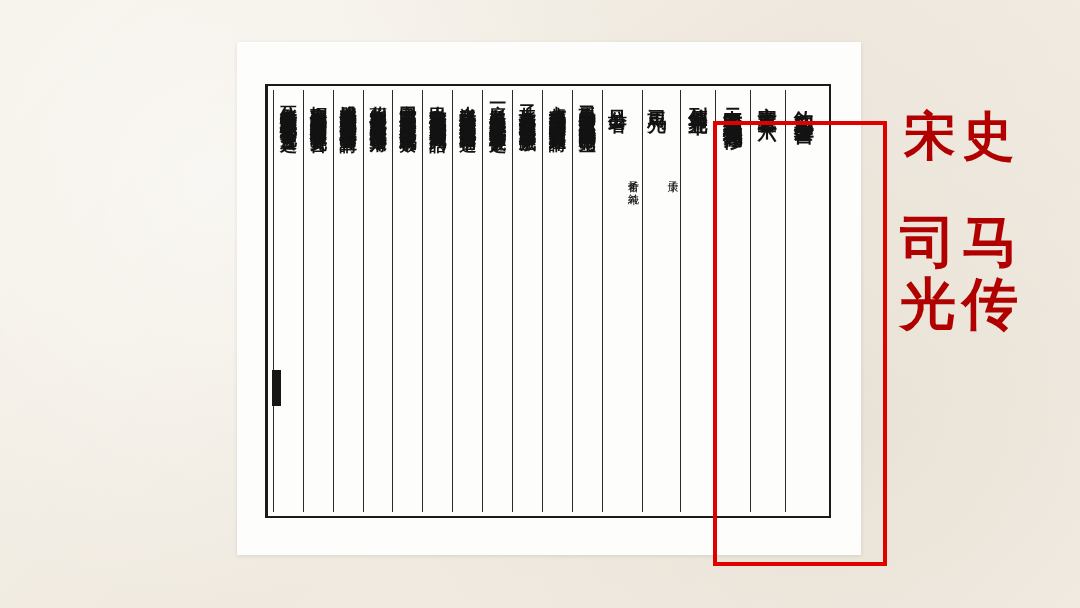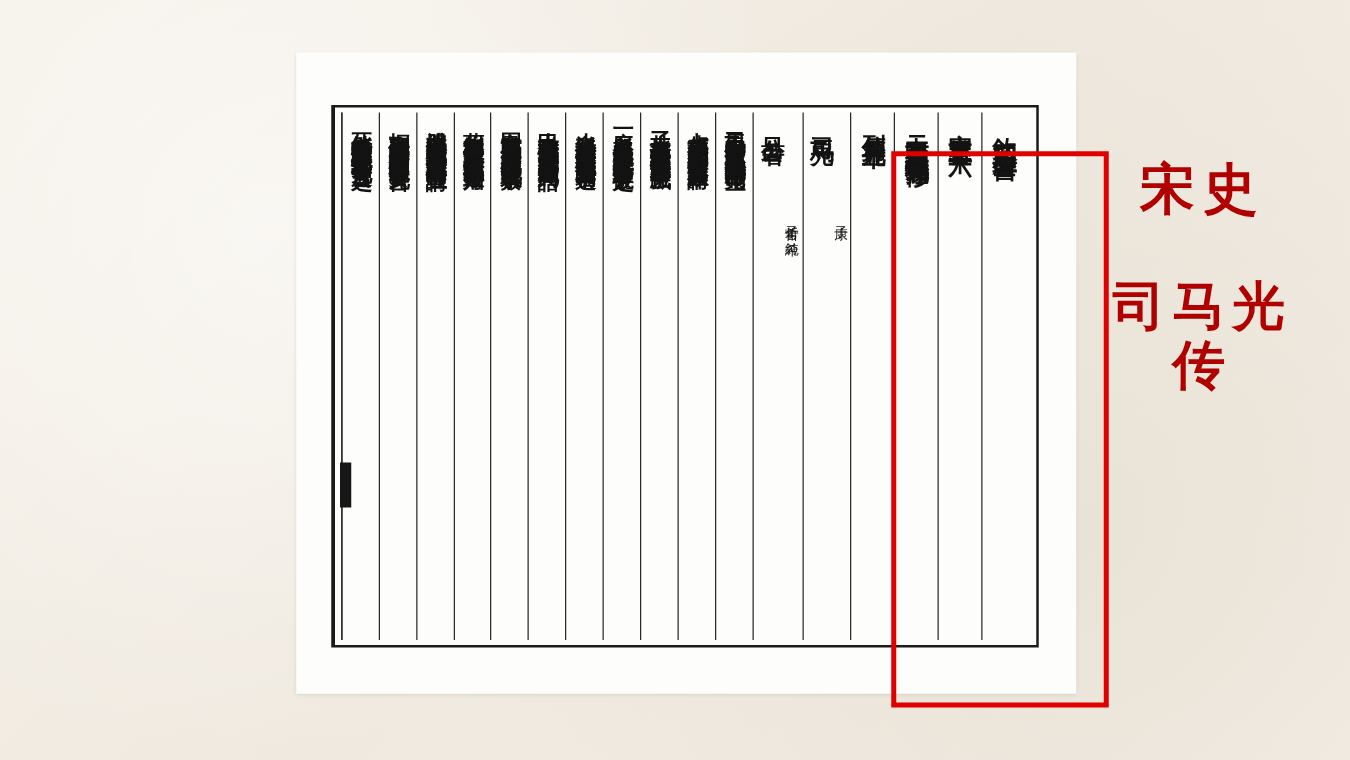--- a/index.html
+++ b/index.html
@@ -162,27 +162,26 @@
     text-align: center;
   }
   .title-line {
     font-family: "DejaVu Sans", "Liberation Sans", sans-serif;
     font-weight: 700;
     color: #b00000;
     letter-spacing: 6px;
     line-height: 1.1;
   }
   #title-main {
-    font-size: 44px;
+    font-size: 52px;
     margin-bottom: 46px;
     padding-left: 6px;
-    margin-top: 20px;
   }
   #title-sub {
-    font-size: 42px;
+    font-size: 56px;
     padding-left: 6px;
   }
 </style>
 </head>
 <body>
 
 <div id="paper-bg"></div>
 
 <div id="scan-card">
   <div id="scan-inner">

